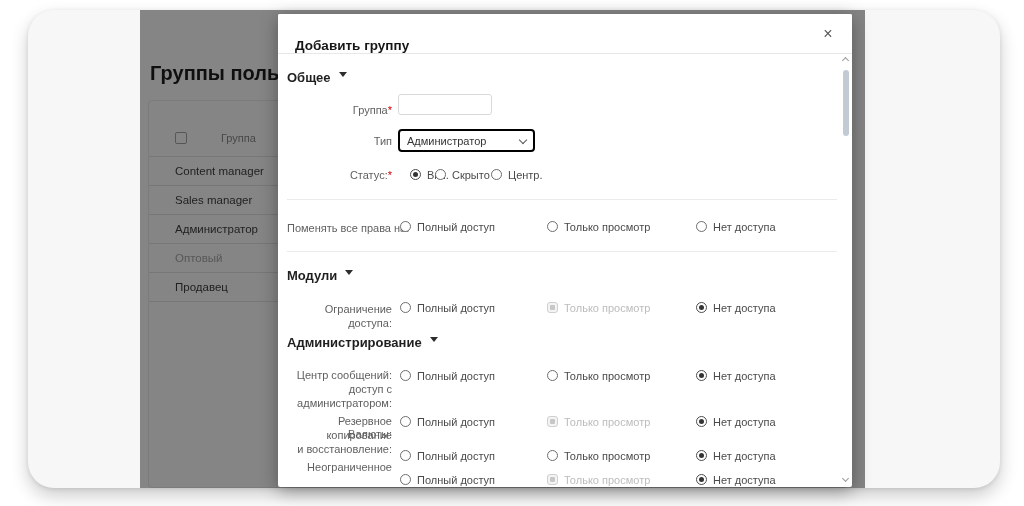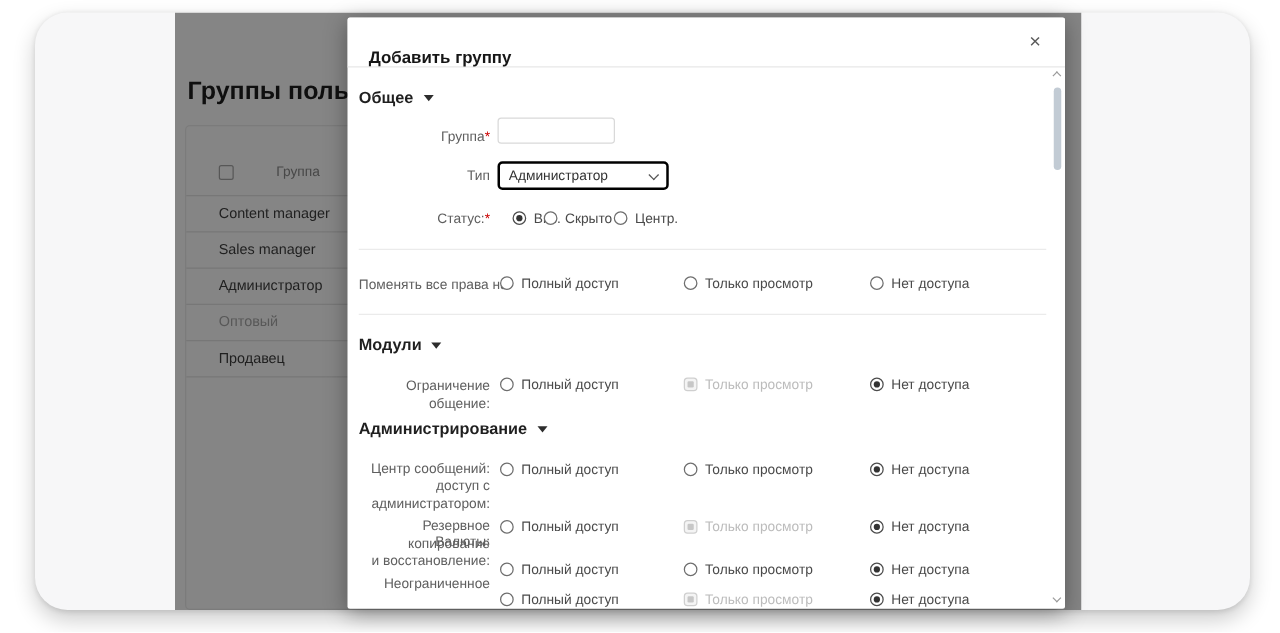--- a/index.html
+++ b/index.html
@@ -29,21 +29,21 @@
   
   .modal {
     position:absolute; left:278px; top:14px; width:574px; height:473px;
     background:#ffffff; border-radius:2px; box-shadow:0 4px 18px rgba(0,0,0,0.35);
     overflow:hidden; z-index:5;
   }
   .modal-header { position:absolute; left:0; top:0; width:100%; height:40px; border-bottom:1px solid #e8e8e8; background:#fff; }
   .modal-title { position:absolute; left:17px; top:24px; font-size:13.5px; font-weight:bold; color:#161616; }
   .close-btn { position:absolute; right:14px; top:10px; width:20px; height:20px; font-size:16px; color:#5a5a5a; text-align:center; line-height:20px; cursor:pointer; }
 
-  .section-hdr { position:absolute; left:9px; font-size:13px; font-weight:600; color:#1f1f1f; display:flex; align-items:center; gap:8px; }
+  .section-hdr { position:absolute; left:9px; font-size:13px; font-weight:600; color:#1f1f1f; display:flex; align-items:flex-start; gap:8px; }
   .caret { width:0; height:0; border-left:4px solid transparent; border-right:4px solid transparent; border-top:5px solid #2d2d2d; margin-top:2px; }
 
   .f-label { position:absolute; left:9px; width:105px; text-align:right; font-size:11px; color:#5f5f5f; line-height:13px; }
   .req { color:#cc0000; }
   .txt-input { position:absolute; left:120px; width:94px; height:21px; border:1px solid #d9d9d9; border-radius:3px; background:#fff; font-size:11px; padding:0 5px; color:#333; outline:none; }
   .sel-wrap { position:absolute; left:120px; width:137px; height:23px; border:2px solid #000; border-radius:4px; background:#fff; display:flex; align-items:center; padding:0 7px; font-size:11px; color:#333; }
   .sel-chev { position:absolute; right:7px; top:8px; width:6px; height:6px; border-right:1px solid #555; border-bottom:1px solid #555; transform:rotate(45deg); margin-top:-2px; }
 
   .divider { position:absolute; left:9px; width:550px; height:1px; background:#ebebeb; }
 
@@ -168,21 +168,21 @@
     </div>
 
     <div class="divider" style="top:237px;"></div>
 
     <div class="section-hdr" style="top:254px;">
       <span>Модули</span>
       <span class="caret"></span>
     </div>
 
     <div class="multi-label" style="top:288px;">
-      <div>Ограничение общение:</div>
+      <div>Ограничение доступа:</div>
     </div>
     <div class="radio-opt" style="left:122px; top:287px;">
       <span class="radio">
           <span class="dot"></span>
         </span>
       <span>Полный доступ</span>
     </div>
     <div class="radio-opt disabled" style="left:269px; top:287px;">
       <span class="radio">
           <span class="dot"></span>

